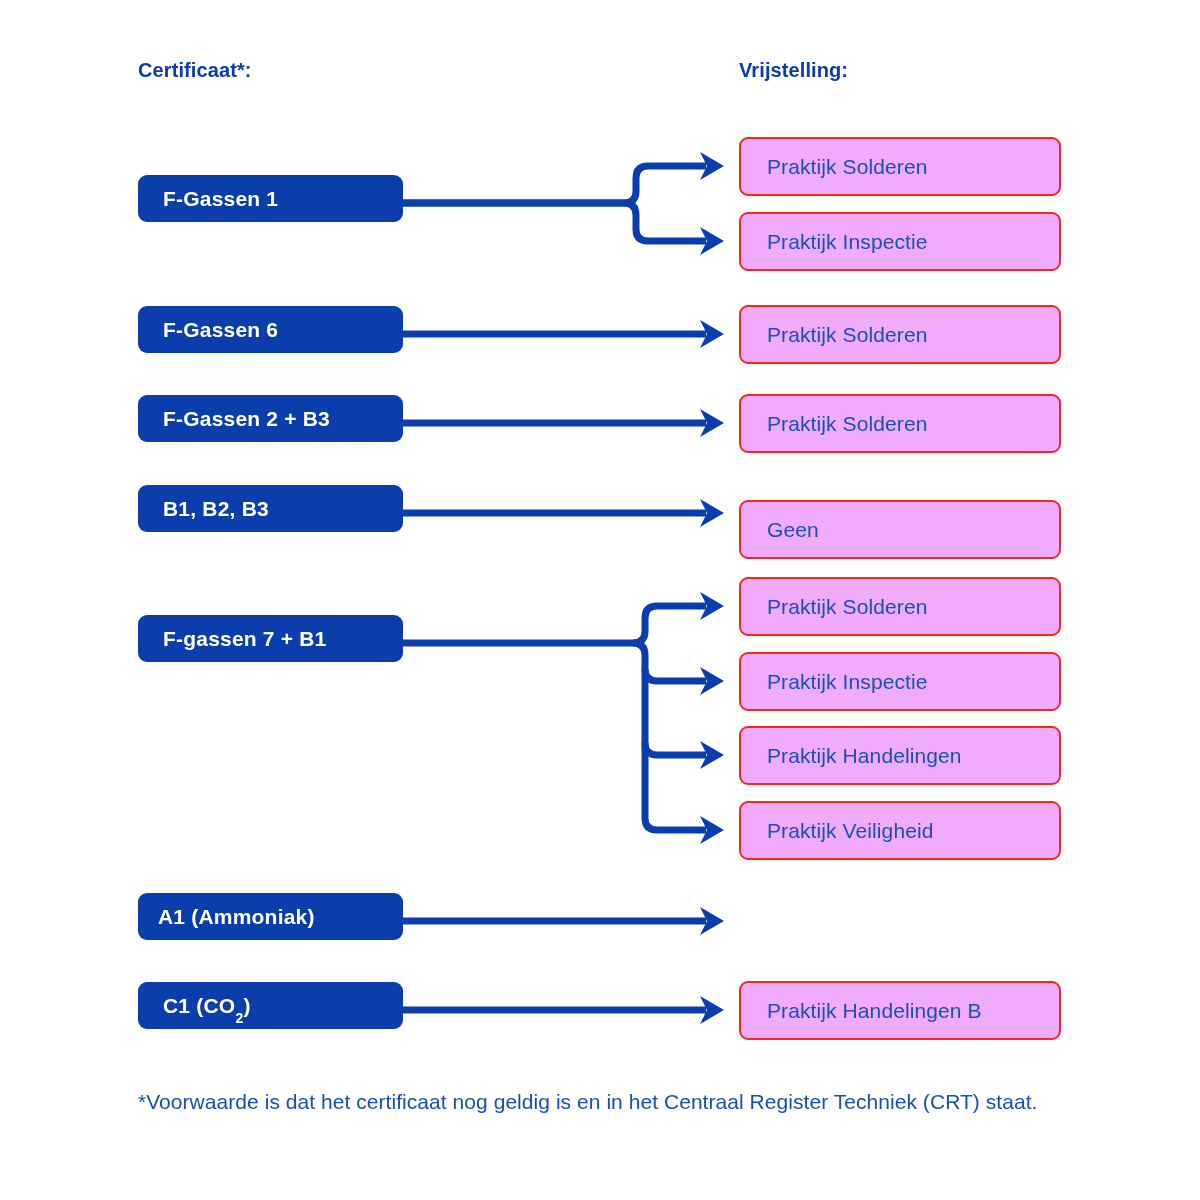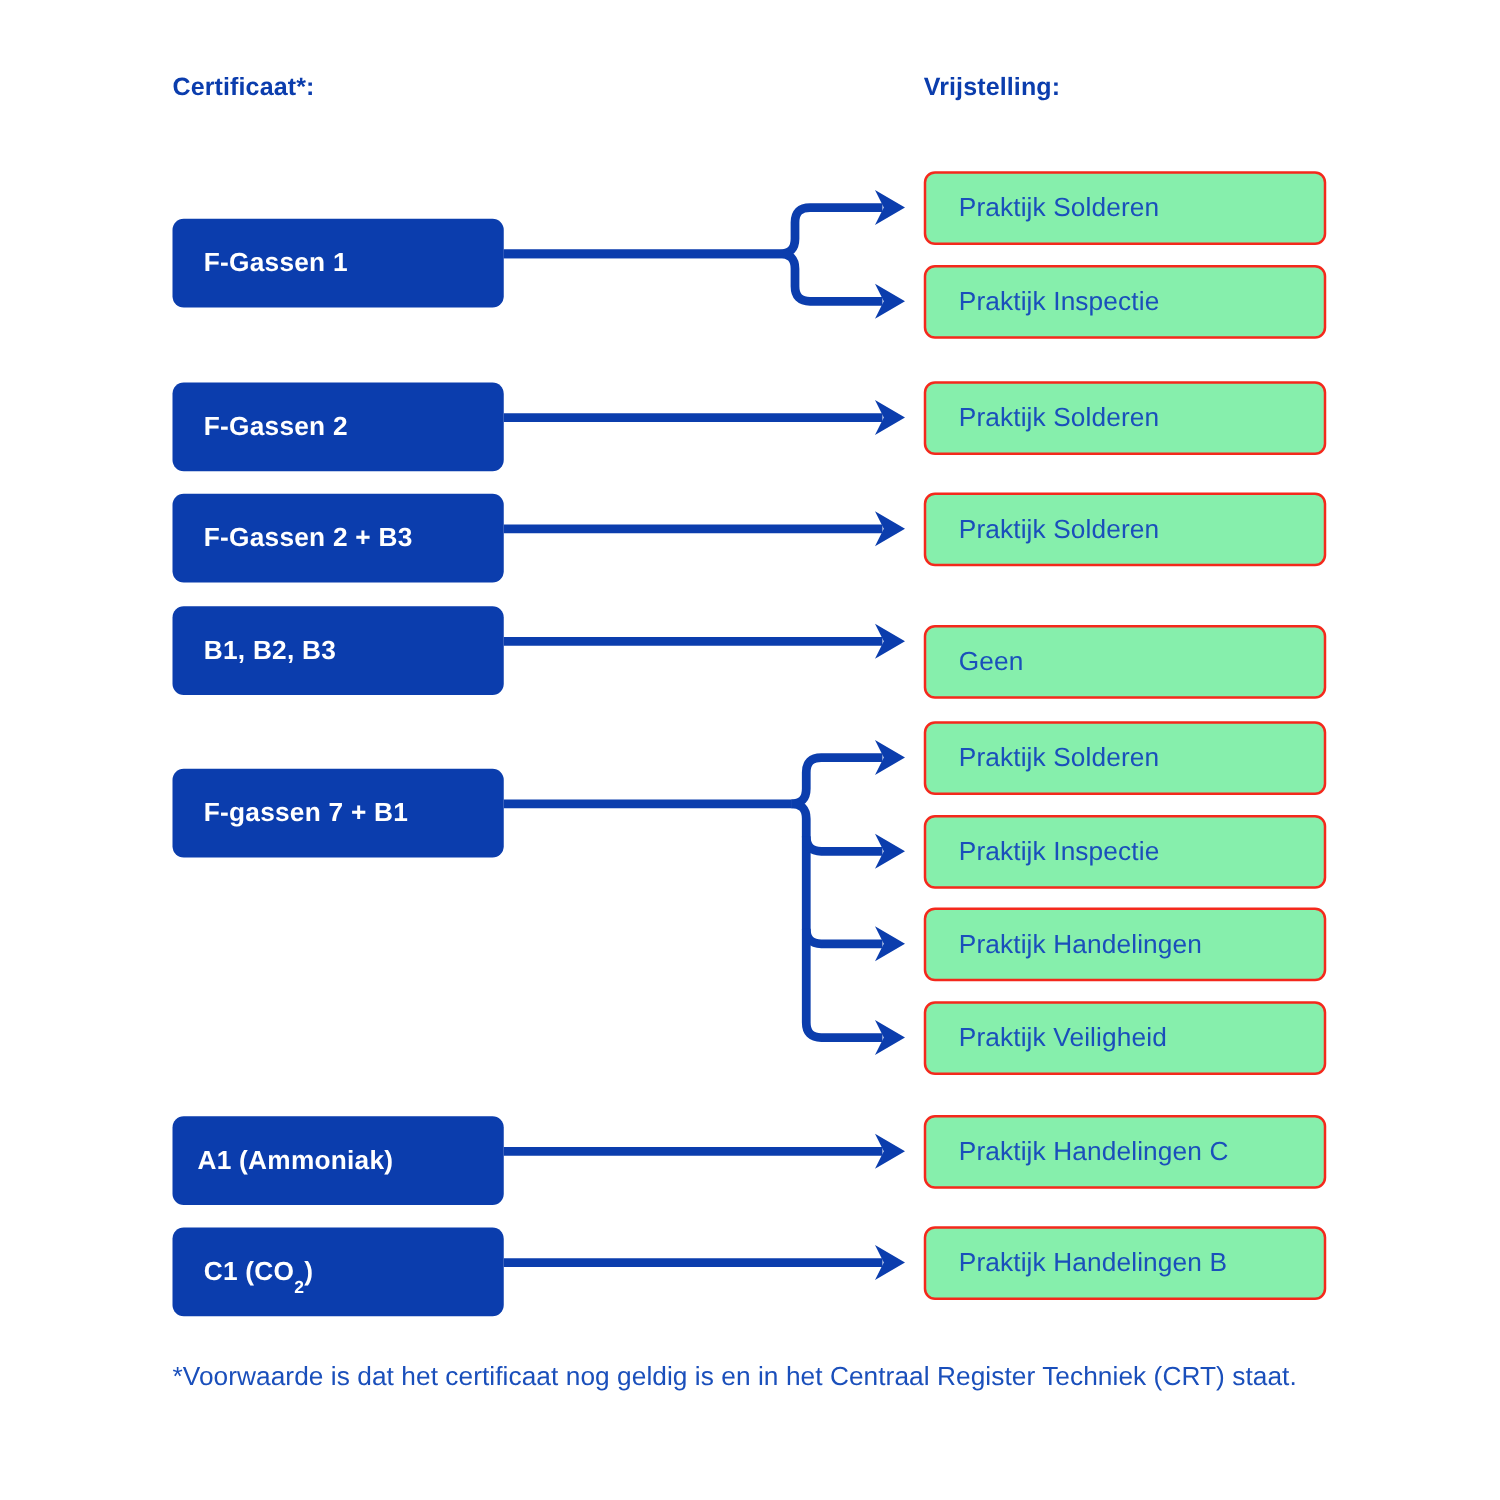--- a/index.html
+++ b/index.html
@@ -30,21 +30,21 @@
     white-space: nowrap;
   }
   #header-certificaat { left: 138px; top: 59px; }
   #header-vrijstelling { left: 739px; top: 59px; text-align: right; }
 
   
   .cert-box {
     position: absolute;
     left: 138px;
     width: 265px;
-    height: 71px;
+    height: 47px;
     background: #0b3dad;
     border-radius: 9px;
     box-sizing: border-box;
     display: flex;
     align-items: center;
     padding-left: 25px;
     color: #ffffff;
     font-size: 21px;
     font-weight: bold;
     letter-spacing: 0.2px;
@@ -57,21 +57,21 @@
     top: 5px;
     font-weight: bold;
   }
 
   
   .exempt-box {
     position: absolute;
     left: 739px;
     width: 322px;
     height: 59px;
-    background: #86efac;
+    background: #f0abfc;
     border: 2.5px solid #f4291c;
     border-radius: 9px;
     box-sizing: border-box;
     display: flex;
     align-items: center;
     padding-left: 26px;
     color: #1a4fbb;
     font-size: 21px;
     font-weight: normal;
     letter-spacing: 0.1px;
@@ -168,21 +168,21 @@
       <line x1="403" y1="1010" x2="706" y2="1010"></line>
       <polygon class="head" points="700,996 724,1010 700,1024 707,1010"></polygon>
     </g>
   </svg>
 
   <div class="cert-box" style="top:175px;">
     <span>F-Gassen 1</span>
   </div>
 
   <div class="cert-box" style="top:306px;">
-    <span>F-Gassen 2</span>
+    <span>F-Gassen 6</span>
   </div>
 
   <div class="cert-box" style="top:395px;">
     <span>F-Gassen 2 + B3</span>
   </div>
 
   <div class="cert-box" style="top:485px;">
     <span>B1, B2, B3</span>
   </div>
 
@@ -227,23 +227,20 @@
   </div>
 
   <div class="exempt-box" style="top:726px;">
     <span>Praktijk Handelingen</span>
   </div>
 
   <div class="exempt-box" style="top:801px;">
     <span>Praktijk Veiligheid</span>
   </div>
 
-  <div class="exempt-box" style="top:892px;">
-    <span>Praktijk Handelingen C</span>
-  </div>
 
   <div class="exempt-box" style="top:981px;">
     <span>Praktijk Handelingen B</span>
   </div>
 
   <div id="footnote">*Voorwaarde is dat het certificaat nog geldig is en in het Centraal Register Techniek (CRT) staat.</div>
 
 </div>
 
 </body></html>

